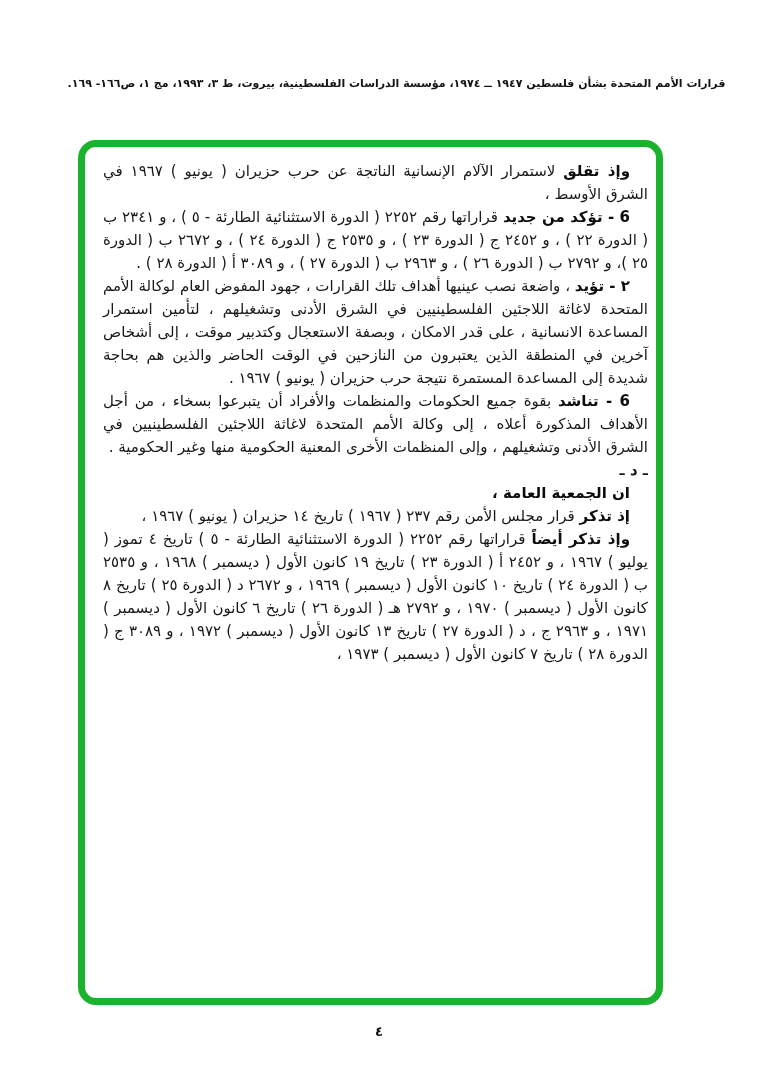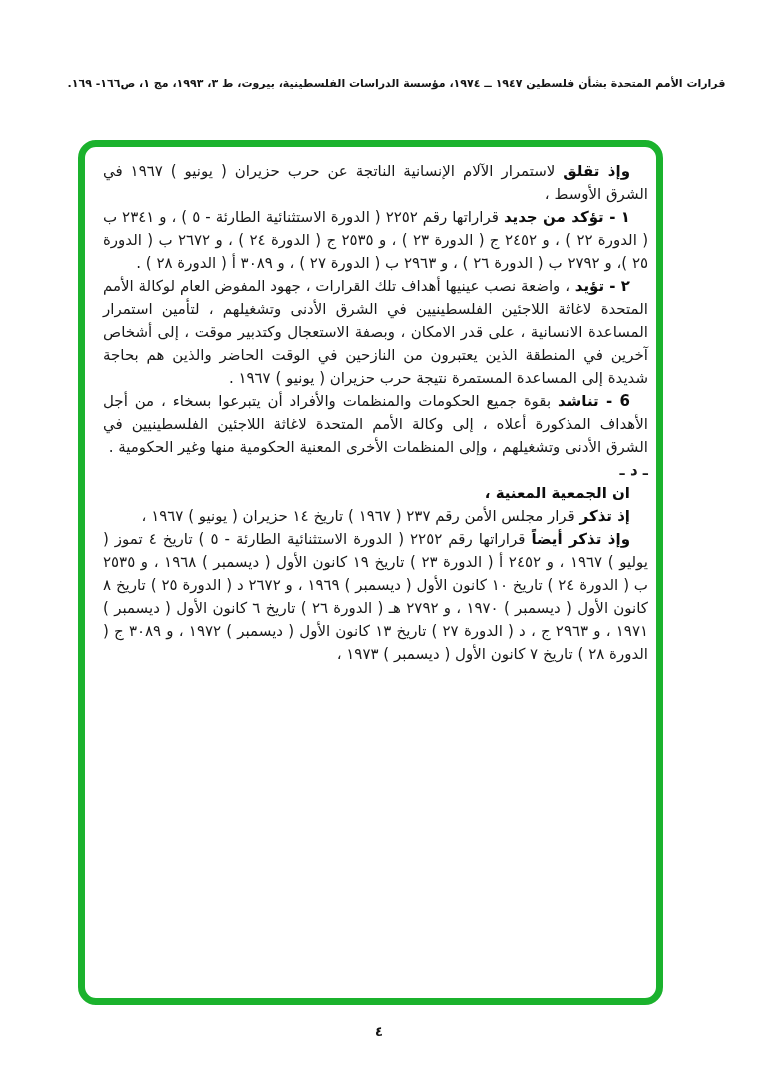--- a/index.html
+++ b/index.html
@@ -72,29 +72,29 @@
 
   <header class="doc-header">
     <div class="doc-citation">قرارات الأمم المتحدة بشأن فلسطين ١٩٤٧ ــ ١٩٧٤، مؤسسة الدراسات الفلسطينية، بيروت، ط ٣، ١٩٩٣، مج ١، ص١٦٦- ١٦٩.</div>
   </header>
 
   <div class="frame" style="border-color: rgb(27, 178, 45);">
     <div class="body-text">
 
       <p class="para"><b>وإذ تقلق</b> <span>لاستمرار الآلام الإنسانية الناتجة عن حرب حزيران ( يونيو ) ١٩٦٧ في الشرق الأوسط ،</span></p>
 
-      <p class="para"><b>١ - تؤكد من جديد</b> <span>قراراتها رقم ٢٢٥٢ ( الدورة الاستثنائية الطارئة - ٥ ) ، و ٢٣٤١ ب ( الدورة ٢٢ ) ، و ٢٤٥٢ ج ( الدورة ٢٣ ) ، و ٢٥٣٥ ج ( الدورة ٢٤ ) ، و ٢٦٧٢ ب ( الدورة ٢٥ )، و ٢٧٩٢ ب ( الدورة ٢٦ ) ، و ٢٩٦٣ ب ( الدورة ٢٧ ) ، و ٣٠٨٩ أ ( الدورة ٢٨ ) .</span></p>
+      <p class="para"><b>6 - تؤكد من جديد</b> <span>قراراتها رقم ٢٢٥٢ ( الدورة الاستثنائية الطارئة - ٥ ) ، و ٢٣٤١ ب ( الدورة ٢٢ ) ، و ٢٤٥٢ ج ( الدورة ٢٣ ) ، و ٢٥٣٥ ج ( الدورة ٢٤ ) ، و ٢٦٧٢ ب ( الدورة ٢٥ )، و ٢٧٩٢ ب ( الدورة ٢٦ ) ، و ٢٩٦٣ ب ( الدورة ٢٧ ) ، و ٣٠٨٩ أ ( الدورة ٢٨ ) .</span></p>
 
       <p class="para"><b>٢ - تؤيد</b> <span>، واضعة نصب عينيها أهداف تلك القرارات ، جهود المفوض العام لوكالة الأمم المتحدة لاغاثة اللاجئين الفلسطينيين في الشرق الأدنى وتشغيلهم ، لتأمين استمرار المساعدة الانسانية ، على قدر الامكان ، وبصفة الاستعجال وكتدبير موقت ، إلى أشخاص آخرين في المنطقة الذين يعتبرون من النازحين في الوقت الحاضر والذين هم بحاجة شديدة إلى المساعدة المستمرة نتيجة حرب حزيران ( يونيو ) ١٩٦٧ .</span></p>
 
       <p class="para"><b>6 - تناشد</b> <span>بقوة جميع الحكومات والمنظمات والأفراد أن يتبرعوا بسخاء ، من أجل الأهداف المذكورة أعلاه ، إلى وكالة الأمم المتحدة لاغاثة اللاجئين الفلسطينيين في الشرق الأدنى وتشغيلهم ، وإلى المنظمات الأخرى المعنية الحكومية منها وغير الحكومية .</span></p>
 
       <p class="sep">ـ د ـ</p>
 
-      <p class="para"><b>ان الجمعية المعنية ،</b> <span></span></p>
+      <p class="para"><b>ان الجمعية العامة ،</b> <span></span></p>
 
       <p class="para"><b>إذ تذكر</b> <span>قرار مجلس الأمن رقم ٢٣٧ ( ١٩٦٧ ) تاريخ ١٤ حزيران ( يونيو ) ١٩٦٧ ،</span></p>
 
       <p class="para"><b>وإذ تذكر أيضاً</b> <span>قراراتها رقم ٢٢٥٢ ( الدورة الاستثنائية الطارئة - ٥ ) تاريخ ٤ تموز ( يوليو ) ١٩٦٧ ، و ٢٤٥٢ أ ( الدورة ٢٣ ) تاريخ ١٩ كانون الأول ( ديسمبر ) ١٩٦٨ ، و ٢٥٣٥ ب ( الدورة ٢٤ ) تاريخ ١٠ كانون الأول ( ديسمبر ) ١٩٦٩ ، و ٢٦٧٢ د ( الدورة ٢٥ ) تاريخ ٨ كانون الأول ( ديسمبر ) ١٩٧٠ ، و ٢٧٩٢ هـ ( الدورة ٢٦ ) تاريخ ٦ كانون الأول ( ديسمبر ) ١٩٧١ ، و ٢٩٦٣ ج ، د ( الدورة ٢٧ ) تاريخ ١٣ كانون الأول ( ديسمبر ) ١٩٧٢ ، و ٣٠٨٩ ج ( الدورة ٢٨ ) تاريخ ٧ كانون الأول ( ديسمبر ) ١٩٧٣ ،</span></p>
 
     </div>
   </div>
 
   <footer>
     <div class="pagenum">٤</div>

